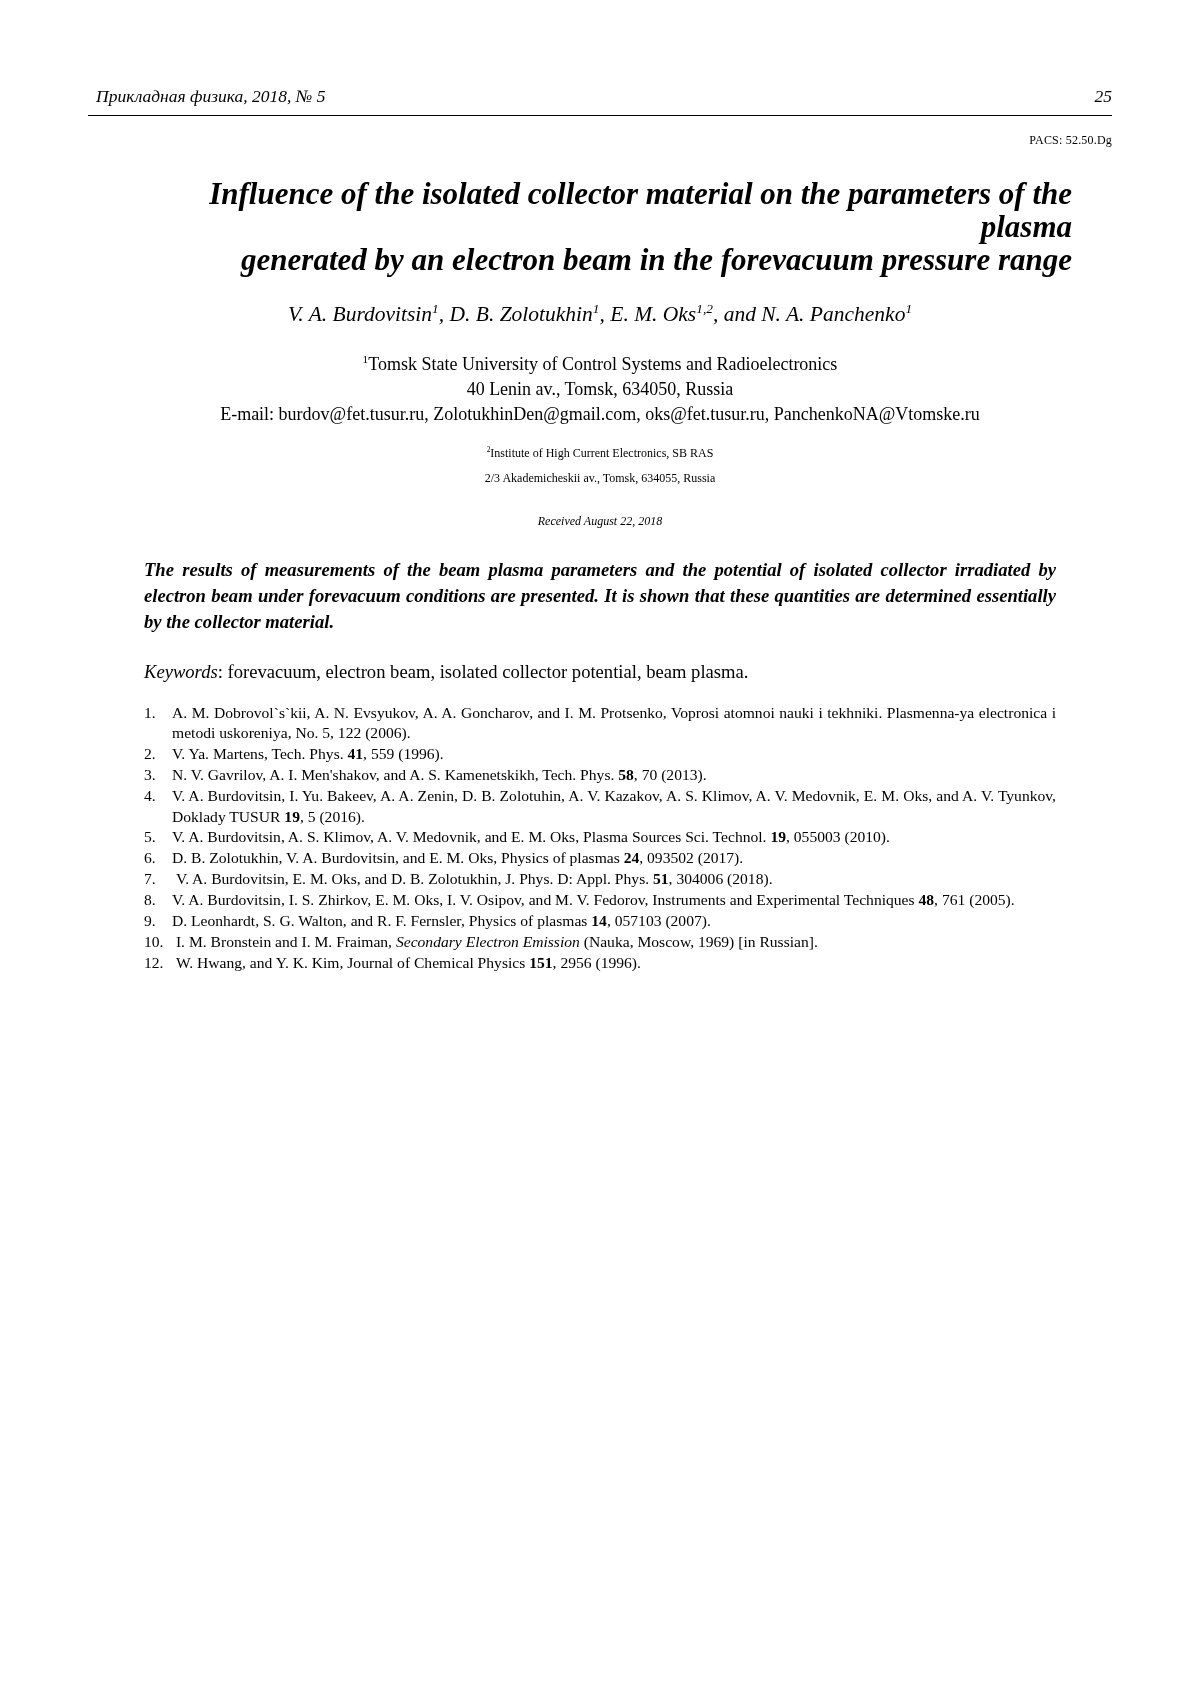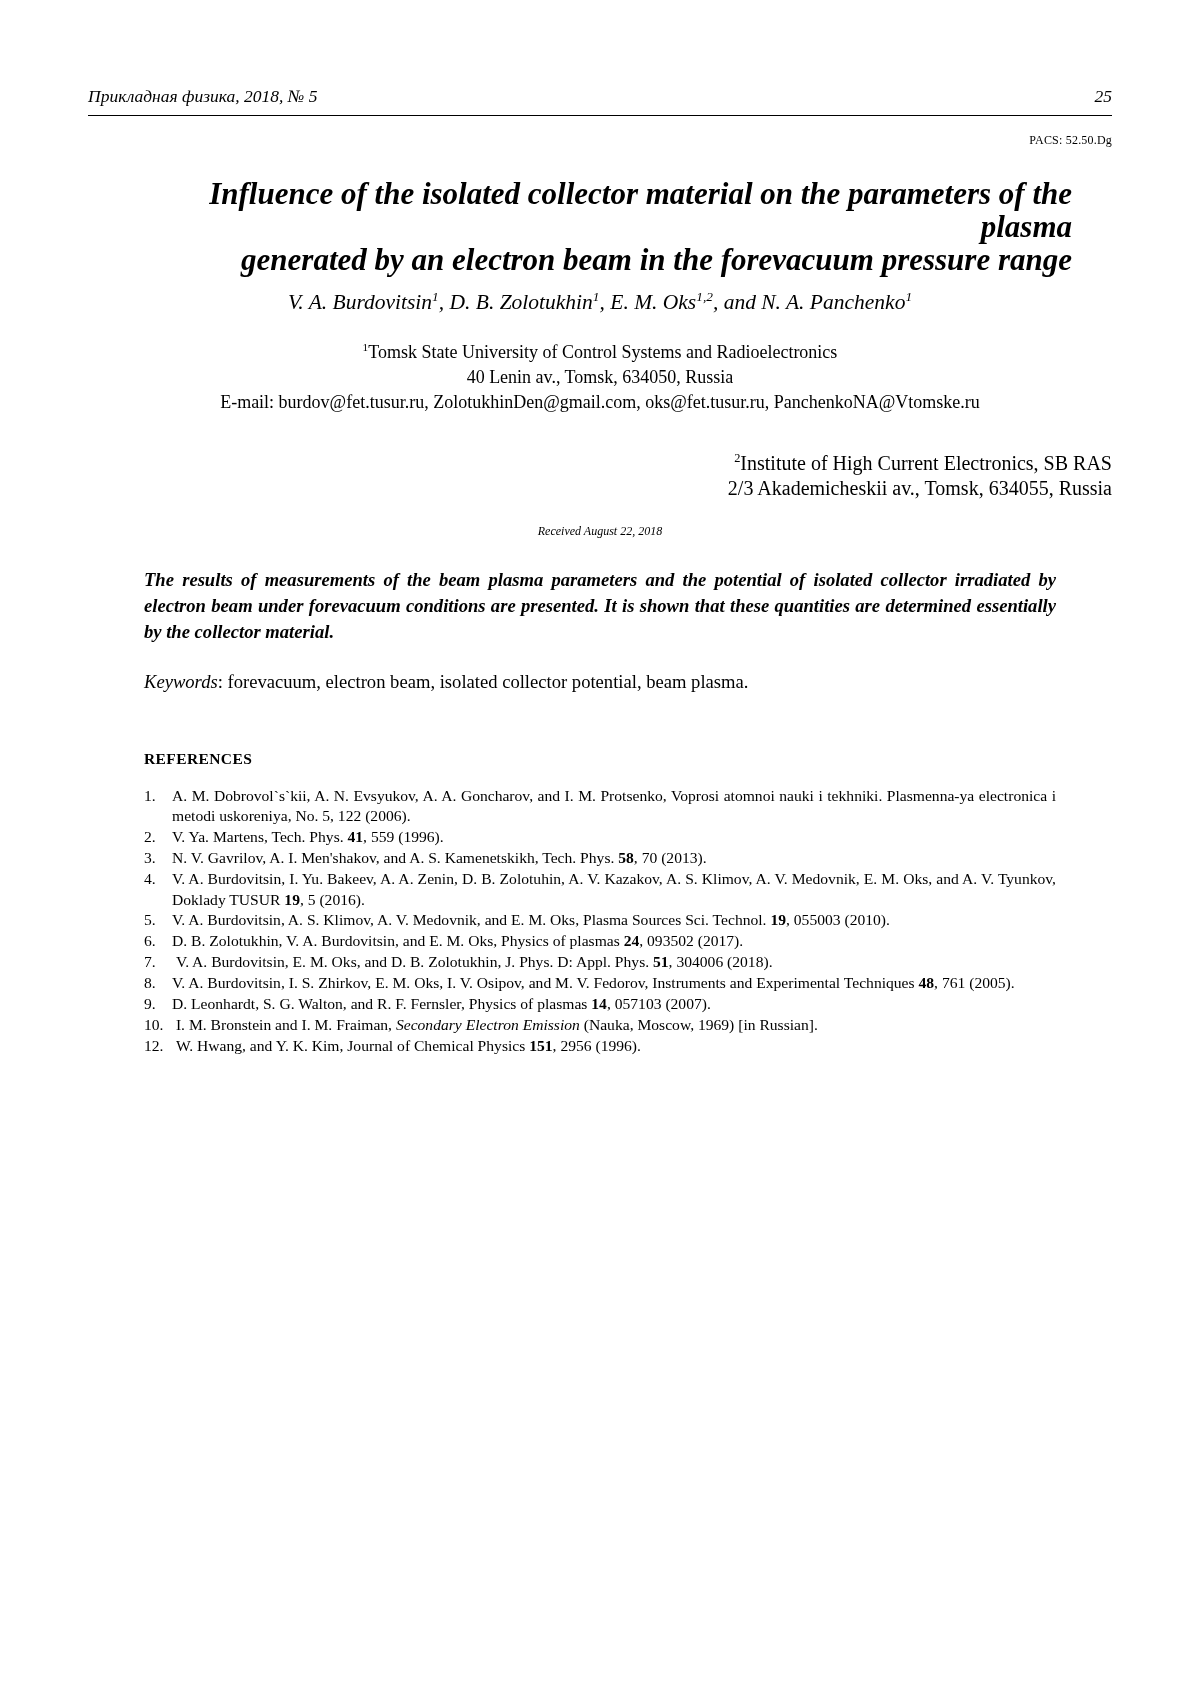--- a/index.html
+++ b/index.html
@@ -32,21 +32,21 @@
   
   .runhead {
     position: relative;
     margin-top: 86px;
     height: 24px;
     font-style: italic;
     font-size: 17.5px;
   }
   .runhead .journal {
     position: absolute;
-    left: 0;
+    left: 8px;
     top: 0;
     white-space: nowrap;
   }
   .runhead .pageno {
     position: absolute;
     right: 0;
     top: 0;
     font-style: italic;
     font-size: 17.5px;
   }
@@ -72,40 +72,40 @@
     margin-top: 29px;
     padding: 0 40px;
     font-style: italic;
   }
 
   
   .authors {
     text-align: center;
     font-style: italic;
     font-size: 21.5px;
-    margin-top: 14px;
+    margin-top: 26px;
   }
   sup {
     font-size: 0.62em;
     vertical-align: super;
     line-height: 0;
   }
 
   
   .affil {
     text-align: center;
     font-size: 18px;
     line-height: 25px;
     margin-top: 25px;
   }
   .affil2 {
-    text-align: right;
-    font-size: 20px;
+    text-align: center;
+    font-size: 12px;
     line-height: 25px;
-    margin-top: 36px;
+    margin-top: 14px;
   }
   .received {
     text-align: center;
     font-style: italic;
     font-size: 12px;
     margin-top: 23px;
   }
 
   
   .abstract {
@@ -192,21 +192,20 @@
     </div>
 
     <div class="received">Received August 22, 2018</div>
 
     <div class="abstract">The results of measurements of the beam plasma parameters and the potential of isolated collector irradiated by electron beam under forevacuum conditions are presented. It is shown that these quantities are determined essentially by the collector material.</div>
 
     <div class="keywords">
       <span class="kw-label">Keywords</span><span>: forevacuum, electron beam, isolated collector potential, beam plasma.</span>
     </div>
 
-    <div class="refs-heading">REFERENCES</div>
     <div class="refs">
 
       <div class="ref">
         <span class="num">1.</span>
         <span>A. M. Dobrovol`s`kii, A. N. Evsyukov, A. A. Goncharov, and I. M. Protsenko, Voprosi atomnoi nauki i tekhniki. Plasmenna-ya electronica i metodi uskoreniya, No. 5, 122 (2006).</span>
       </div>
 
       <div class="ref">
         <span class="num">2.</span>
         <span>V. Ya. Martens, Tech. Phys. <b>41</b>, 559 (1996).</span>

